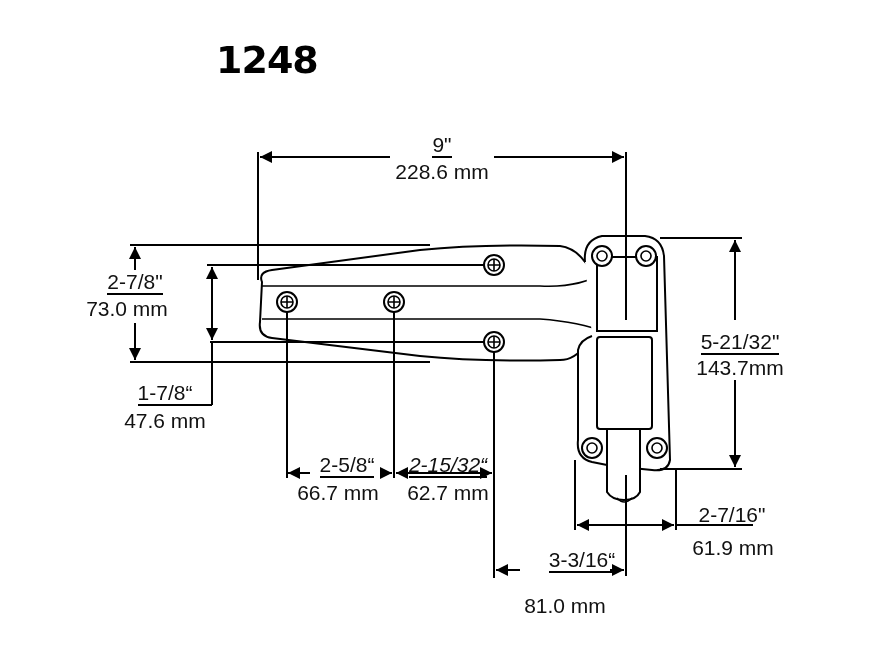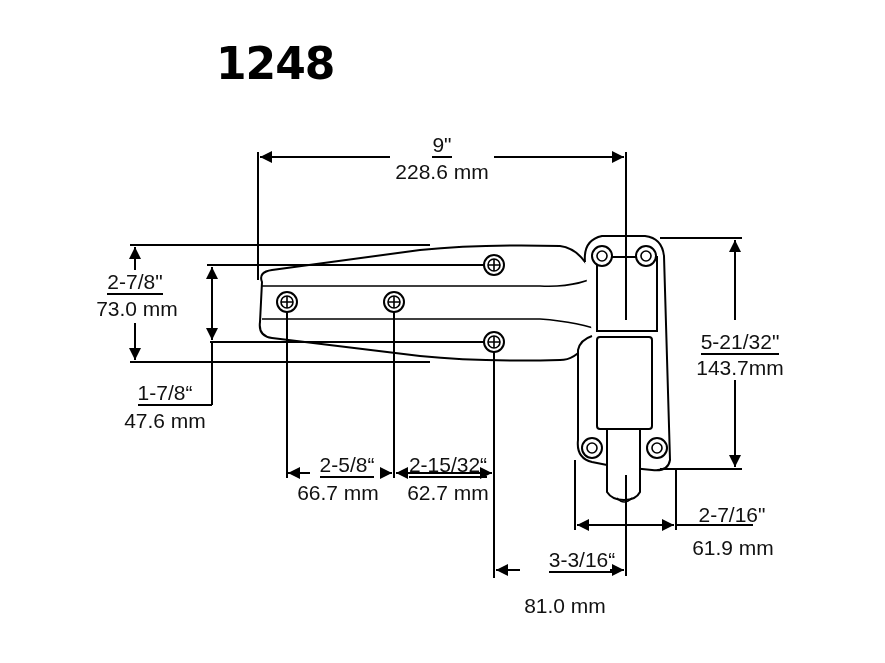--- a/index.html
+++ b/index.html
@@ -2,21 +2,21 @@
 <html><head>
 <meta charset="utf-8">
 <style>
   html,body{margin:0;padding:0;background:#fff;}
   body{width:885px;height:663px;overflow:hidden;position:relative;font-family:"Liberation Sans",sans-serif;}
   svg{position:absolute;left:0;top:0;}
   .ln{stroke:#000;stroke-width:2;fill:none;}
   .thin{stroke:#000;stroke-width:1.6;fill:none;}
   .part{stroke:#000;stroke-width:2;fill:#fff;}
   .lbl{position:absolute;color:#111;font-size:21px;line-height:24px;text-align:center;white-space:nowrap;}
-  .title{position:absolute;left:216px;top:38px;font-size:44px;font-weight:bold;font-family:"DejaVu Sans",sans-serif;color:#000;letter-spacing:-1px;}
+  .title{position:absolute;left:216px;top:38px;font-size:38px;font-weight:bold;font-family:"DejaVu Sans",sans-serif;color:#000;letter-spacing:-1px;}
   .u{border-bottom:2px solid #000;}
 </style>
 </head>
 <body>
 
 <div class="title">1248</div>
 
 <svg width="885" height="663" viewBox="0 0 885 663">
   <defs>
     <marker id="ar" viewBox="0 0 10 10" refX="10" refY="5" markerWidth="9" markerHeight="6" orient="auto-start-reverse">
@@ -116,29 +116,29 @@
     <line class="ln" x1="626" y1="475" x2="626" y2="576"></line>
     <line class="ln" x1="496" y1="570" x2="520" y2="570" marker-start="url(#ar)"></line>
     <line class="ln" x1="610" y1="570" x2="624" y2="570" marker-end="url(#ar)"></line>
   </g>
 </svg>
 
 <div class="lbl" style="left:390px;top:133px;width:104px;"><span class="u">9"</span></div>
 <div class="lbl" style="left:380px;top:160px;width:124px;">228.6 mm</div>
 
 <div class="lbl" style="left:80px;top:270px;width:110px;"><span class="u">2-7/8"</span></div>
-<div class="lbl" style="left:72px;top:297px;width:130px;">73.0 mm</div>
+<div class="lbl" style="left:62px;top:297px;width:130px;">73.0 mm</div>
 
 <div class="lbl" style="left:100px;top:381px;width:130px;"><span class="u">1-7/8“</span></div>
 <div class="lbl" style="left:100px;top:409px;width:130px;">47.6 mm</div>
 
 <div class="lbl" style="left:297px;top:453px;width:100px;"><span class="u">2-5/8“</span></div>
 <div class="lbl" style="left:287px;top:481px;width:102px;">66.7 mm</div>
 
-<div class="lbl" style="left:398px;top:453px;width:100px;"><span class="u">2-15/32“</span></div>
+<div class="lbl" style="left:398px;top:453px;width:100px;font-style:italic;"><span class="u">2-15/32“</span></div>
 <div class="lbl" style="left:398px;top:481px;width:100px;">62.7 mm</div>
 
 <div class="lbl" style="left:680px;top:330px;width:120px;"><span class="u">5-21/32"</span></div>
 <div class="lbl" style="left:680px;top:356px;width:120px;">143.7mm</div>
 
 <div class="lbl" style="left:682px;top:503px;width:100px;">2-7/16"</div>
 <div class="lbl" style="left:680px;top:536px;width:106px;">61.9 mm</div>
 
 <div class="lbl" style="left:537px;top:548px;width:90px;"><span class="u">3-3/16“</span></div>
 <div class="lbl" style="left:510px;top:574px;width:110px;margin-top:20px;">81.0 mm</div>

